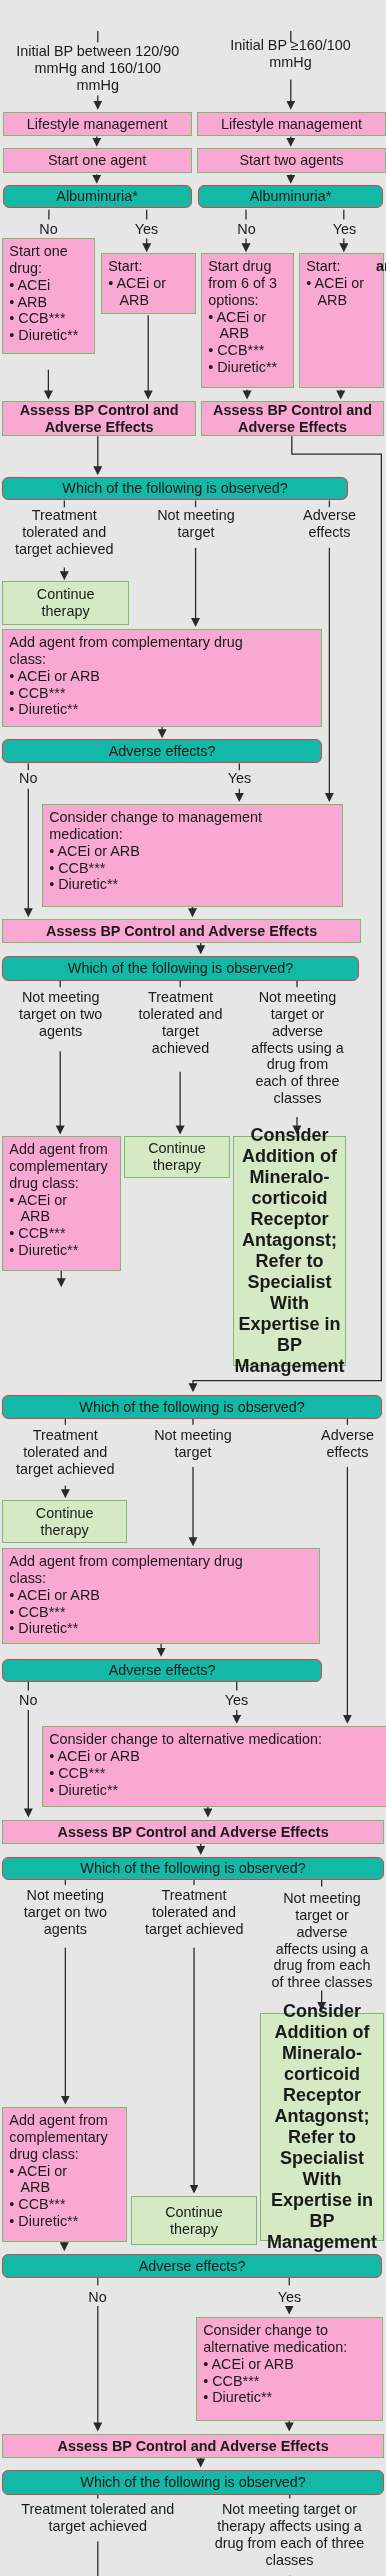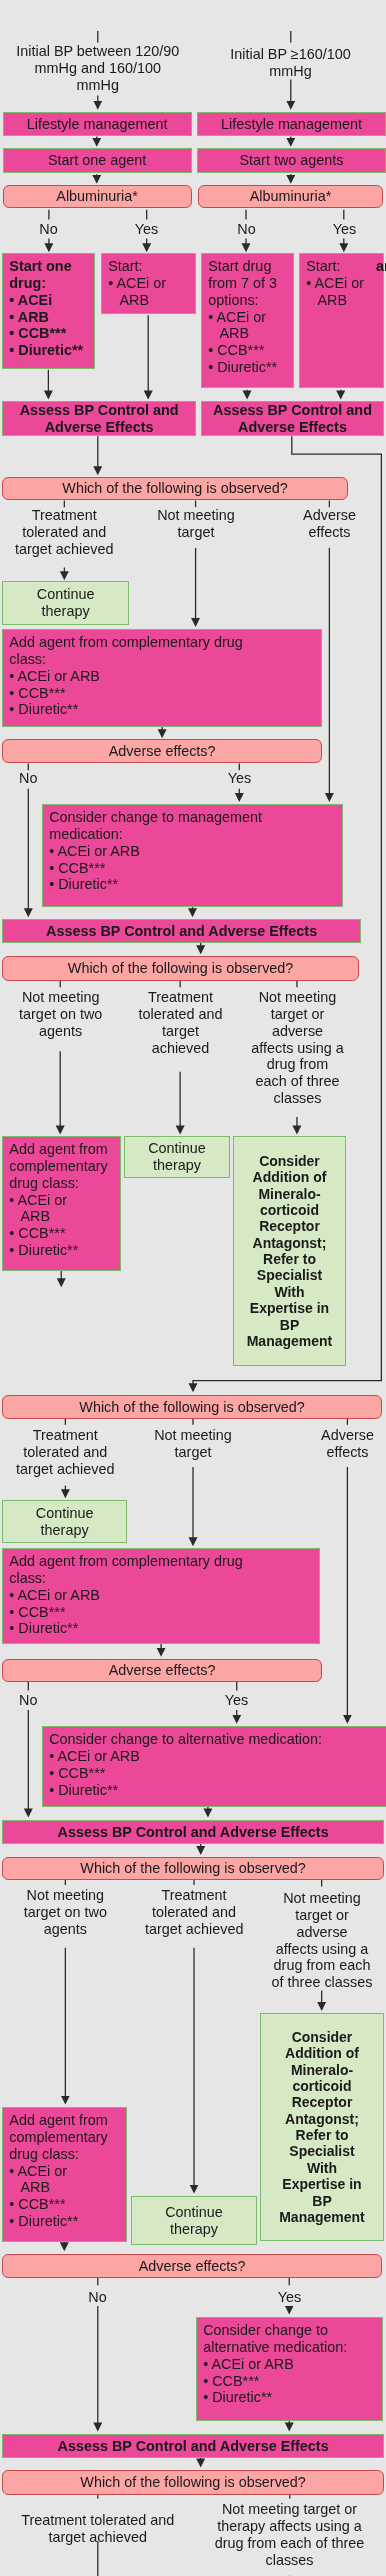--- a/index.html
+++ b/index.html
@@ -12,26 +12,26 @@
   .node {
     position:absolute; box-sizing:border-box;
     display:flex; align-items:center; justify-content:center;
     text-align:center; white-space:pre;
   }
   .lbl {
     position:absolute; box-sizing:border-box;
     text-align:center; white-space:pre;
   }
   .start-node { background:#f2a6a2; border:1.5px solid #c9474b; border-radius:6.2px; font-size:15.5px; }
-  .decision   { background:#fca5a5; border:1.5px solid #c9474b; border-radius:6.2px; }
-  .action     { background:#ec4899; border:1.5px solid #7eba6c; }
+  .decision   { background:#14b8a6; border:1.5px solid #c9474b; border-radius:6.2px; }
+  .action     { background:#f9a8d4; border:1.5px solid #7eba6c; }
   .outcome    { background:#d5e9c4; border:1.5px solid #7eba6c; }
   .left-align { justify-content:flex-start; align-items:flex-start; text-align:left; padding:4.1px 6.2px; }
   .bold       { font-weight:bold; }
-  .mra        { font-size:14px; padding:3.1px 2.1px; }
+  .mra        { font-size:18px; padding:3.1px 2.1px; }
   svg.flow { position:absolute; left:0; top:0; pointer-events:none; }
 </style>
 </head>
 <body>
 
 <div class="canvas">
 
   <svg class="flow" width="386" height="2721" viewBox="0 0 750 5282">
     <defs>
       <marker id="ah" markerWidth="9" markerHeight="8" refX="5.5" refY="3.5" orient="auto">
@@ -113,48 +113,48 @@
       <path d="M390,4772 V4788"></path>
       <path d="M190,4935 V5211"></path>
         <path d="M563,5002 V5030"></path>
     </g>
   </svg>
 
 
   <div class="lbl" style="left:10.3px;top:43px;width:175px;">Initial BP between 120/90
 mmHg and 160/100
 mmHg</div>
-  <div class="lbl" style="left:216px;top:46px;width:149px;">Initial BP ≥160/100
+  <div class="lbl" style="left:216px;top:37px;width:149px;">Initial BP ≥160/100
 mmHg</div>
 
   <div class="node action" style="left:2.6px;top:112px;width:189px;height:24px;">Lifestyle management</div>
   <div class="node action" style="left:197px;top:112px;width:189px;height:24px;">Lifestyle management</div>
 
   <div class="node action" style="left:197px;top:148px;width:189px;height:25px;">Start two agents</div>
   <div class="node action" style="left:2.6px;top:148px;width:189px;height:25px;">Start one agent</div>
 
   <div class="node decision" style="left:2.6px;top:185px;width:189px;height:23px;">Albuminuria*</div>
   <div class="node decision" style="left:198px;top:185px;width:185px;height:23px;">Albuminuria*</div>
 
   <div class="lbl" style="left:28px;top:221px;width:41px;">No</div>
   <div class="lbl" style="left:126px;top:221px;width:41px;">Yes</div>
   <div class="lbl" style="left:226px;top:221px;width:41px;">No</div>
   <div class="lbl" style="left:324px;top:221px;width:41px;">Yes</div>
 
-  <div class="node action left-align" style="left:2.1px;top:253px;width:93px;height:116px;font-weight:bold;">Start one
+  <div class="node action left-align" style="left:2.1px;top:238px;width:93px;height:116px;">Start one
 drug:
 • ACEi
 • ARB
 • CCB***
 • Diuretic**</div>
   <div class="node action left-align" style="left:101px;top:253px;width:95px;height:61px;">Start:
 • ACEi or
    ARB</div>
   <div class="node action left-align" style="left:201px;top:253px;width:93px;height:135px;">Start drug
-from 7 of 3
+from 6 of 3
 options:
 • ACEi or
    ARB
 • CCB***
 • Diuretic**</div>
   <div class="node action left-align" style="left:299px;top:253px;width:85px;height:135px;"><span>Start:
 • ACEi or
    ARB
 </span><span class="bold">   and</span></div>
 
@@ -297,21 +297,21 @@
   <div class="lbl" style="left:269px;top:2289px;width:41px;">Yes</div>
 
   <div class="node action left-align" style="left:196px;top:2317px;width:187px;height:104px;">Consider change to
 alternative medication:
 • ACEi or ARB
 • CCB***
 • Diuretic**</div>
   <div class="node action bold" style="left:2.1px;top:2434px;width:382px;height:24px;">Assess BP Control and Adverse Effects</div>
 
   <div class="node decision" style="left:2.1px;top:2470px;width:382px;height:25px;">Which of the following is observed?</div>
-  <div class="lbl" style="left:5.2px;top:2501px;width:185px;margin-top:11px;">Treatment tolerated and
+  <div class="lbl" style="left:5.2px;top:2501px;width:185px;">Treatment tolerated and
 target achieved</div>
   <div class="lbl" style="left:198px;top:2501px;width:183px;">Not meeting target or
 therapy affects using a
 drug from each of three
 classes</div>
 
 </div>
 
 
 </body></html>

